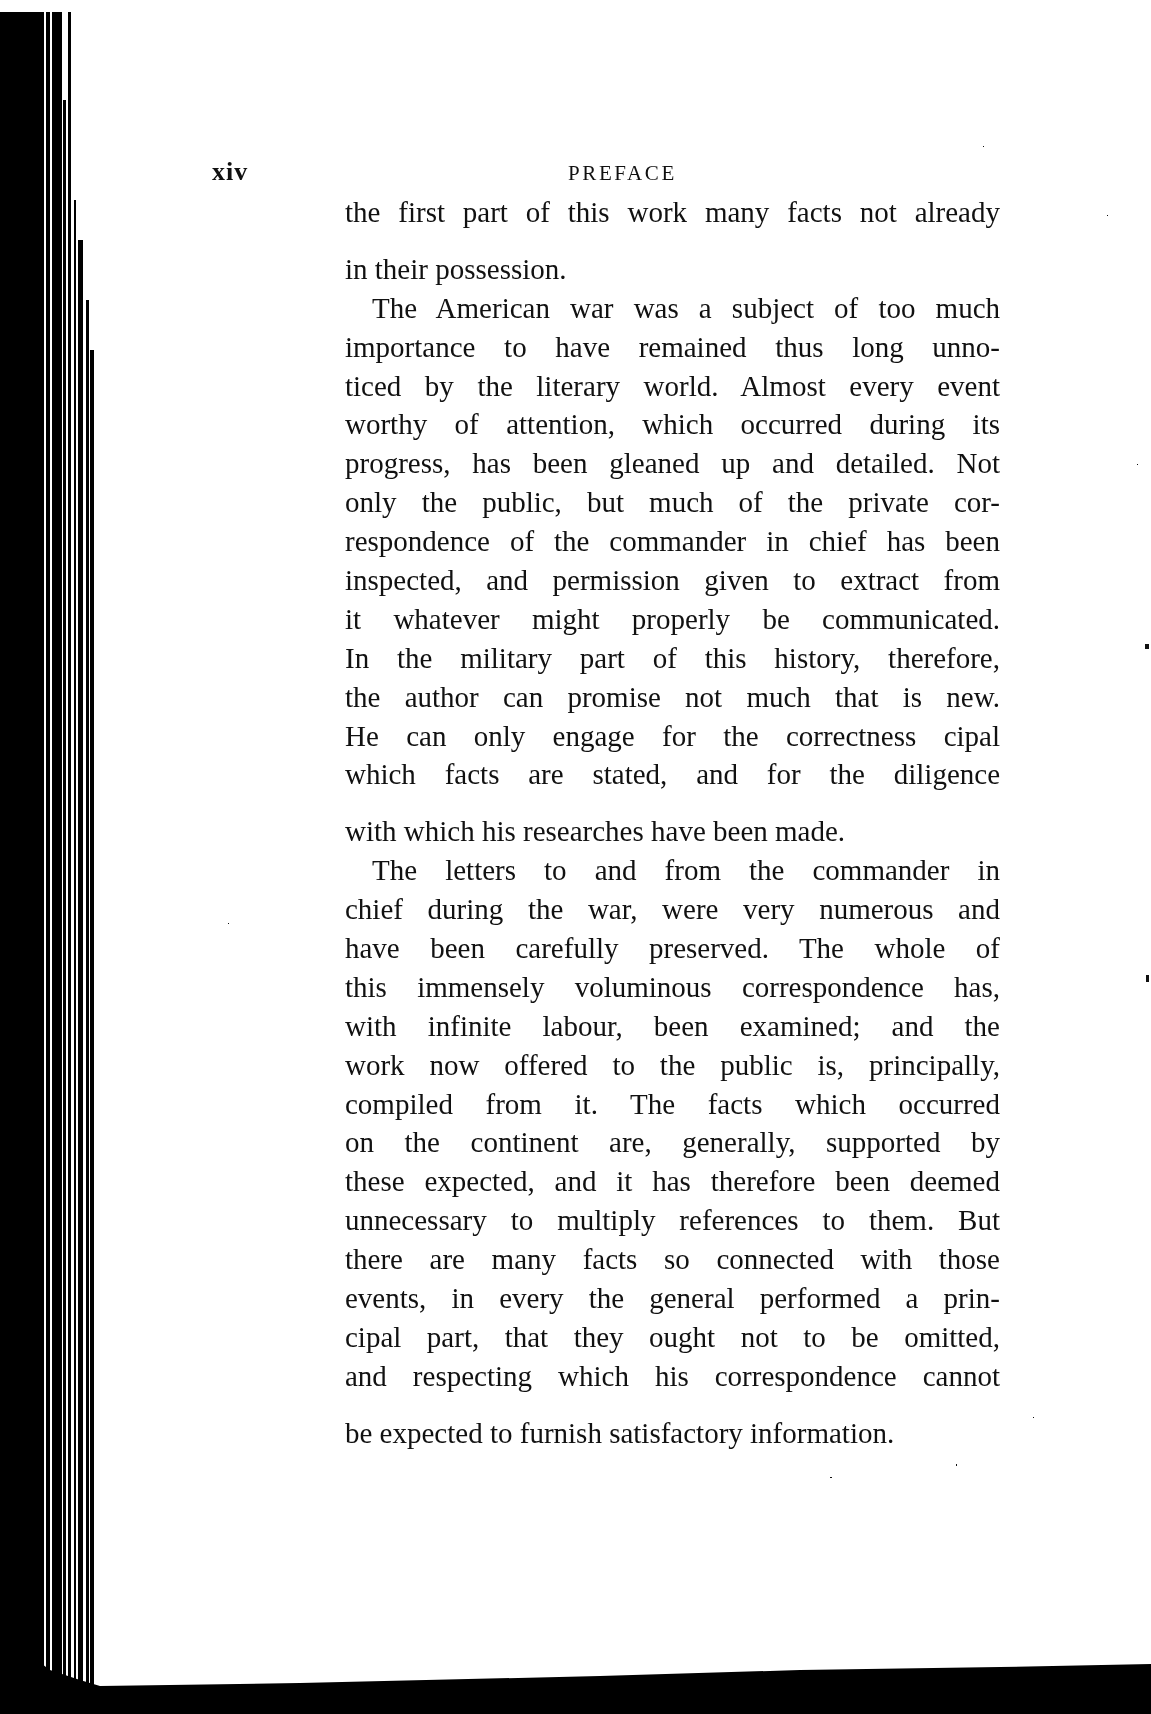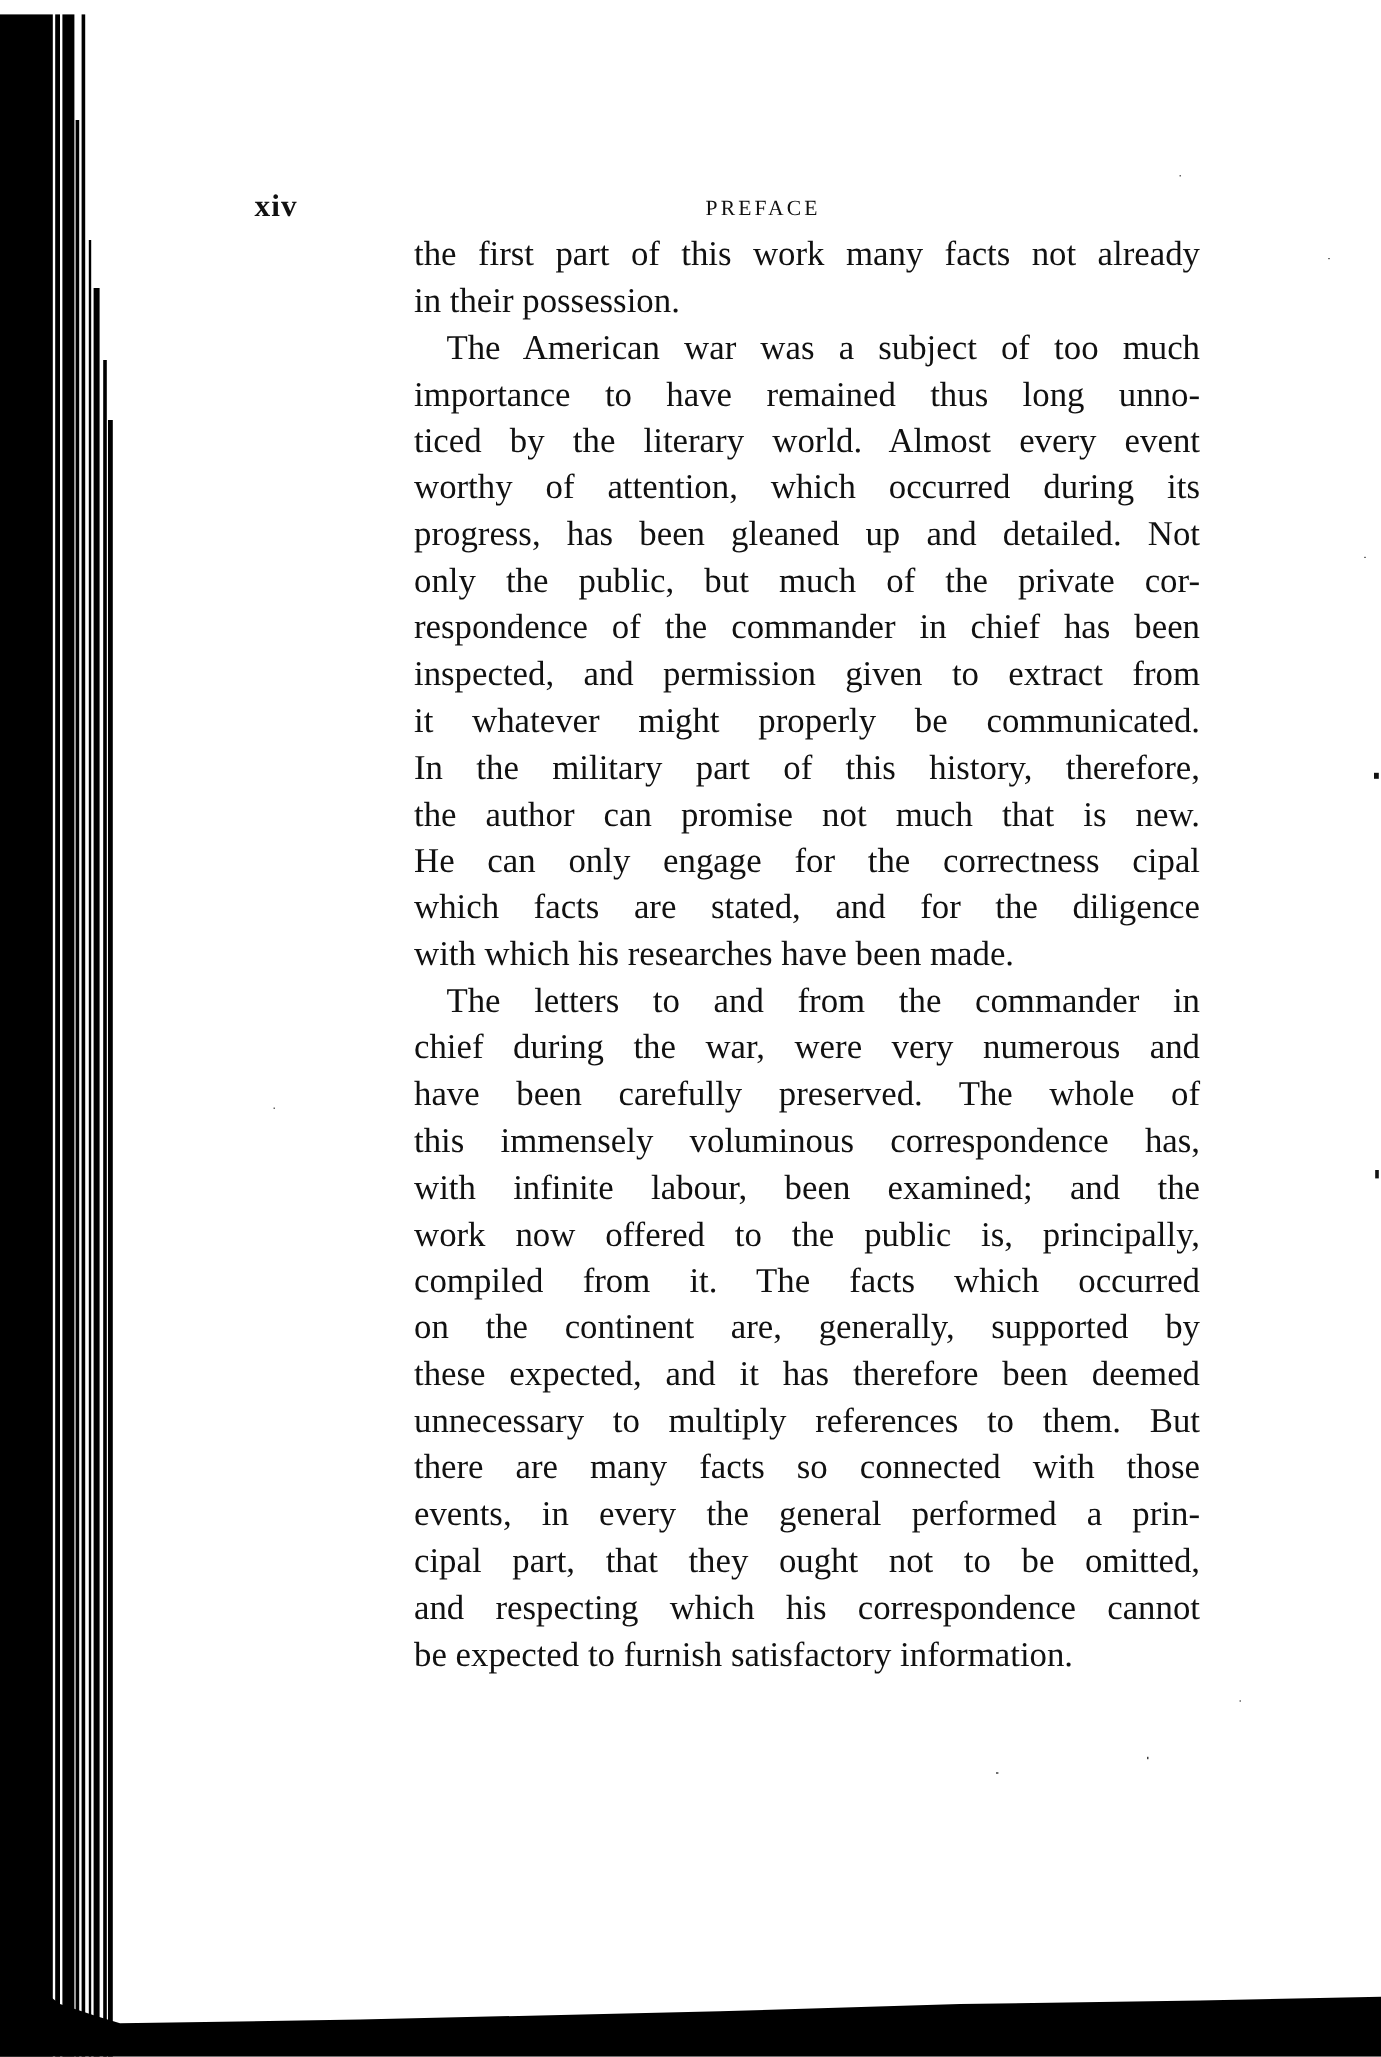--- a/index.html
+++ b/index.html
@@ -33,43 +33,43 @@
       position: absolute;
       left: 212px;
       top: 0;
       font-size: 26px;
       font-weight: bold;
       letter-spacing: 1px;
       line-height: 30px;
     }
     .head-title {
       position: absolute;
-      left: 588px;
+      left: 568px;
       top: 3px;
-      font-size: 18px;
+      font-size: 21px;
       letter-spacing: 2.6px;
       line-height: 26px;
     }
     .text-block {
       position: absolute;
       left: 345px;
       top: 193px;
       width: 655px;
     }
     .line {
       display: block;
       height: 38.9px;
       line-height: 38.9px;
       font-size: 29px;
       white-space: nowrap;
       text-align: justify;
       text-align-last: justify;
     }
     .line.indent { padding-left: 27px; }
-    .line.last { text-align-last: left; }
+    .line.last { text-align-last: left; margin-top: 18px; }
     .speck {
       position: absolute;
       background: #111;
     }
   </style>
 </head>
 <body>
 
 <svg class="scan-edge" viewBox="0 0 1151 1714" preserveAspectRatio="none">
 

